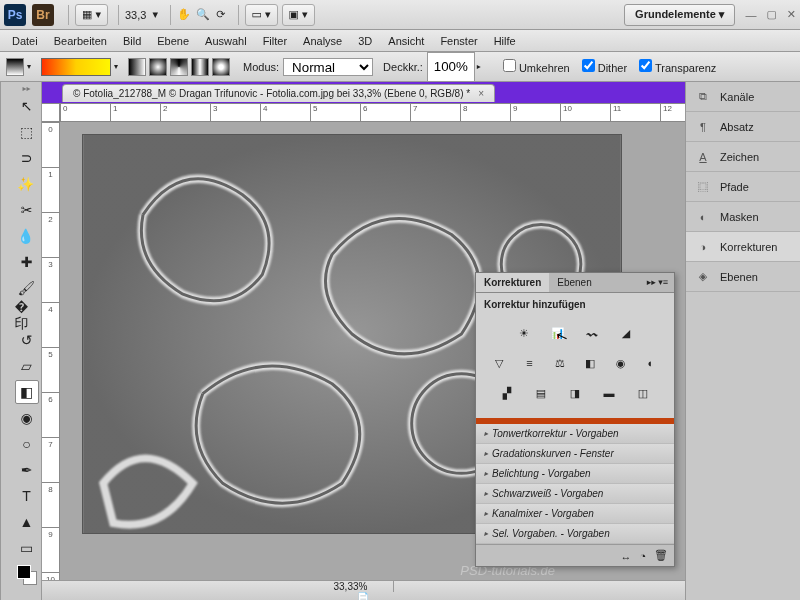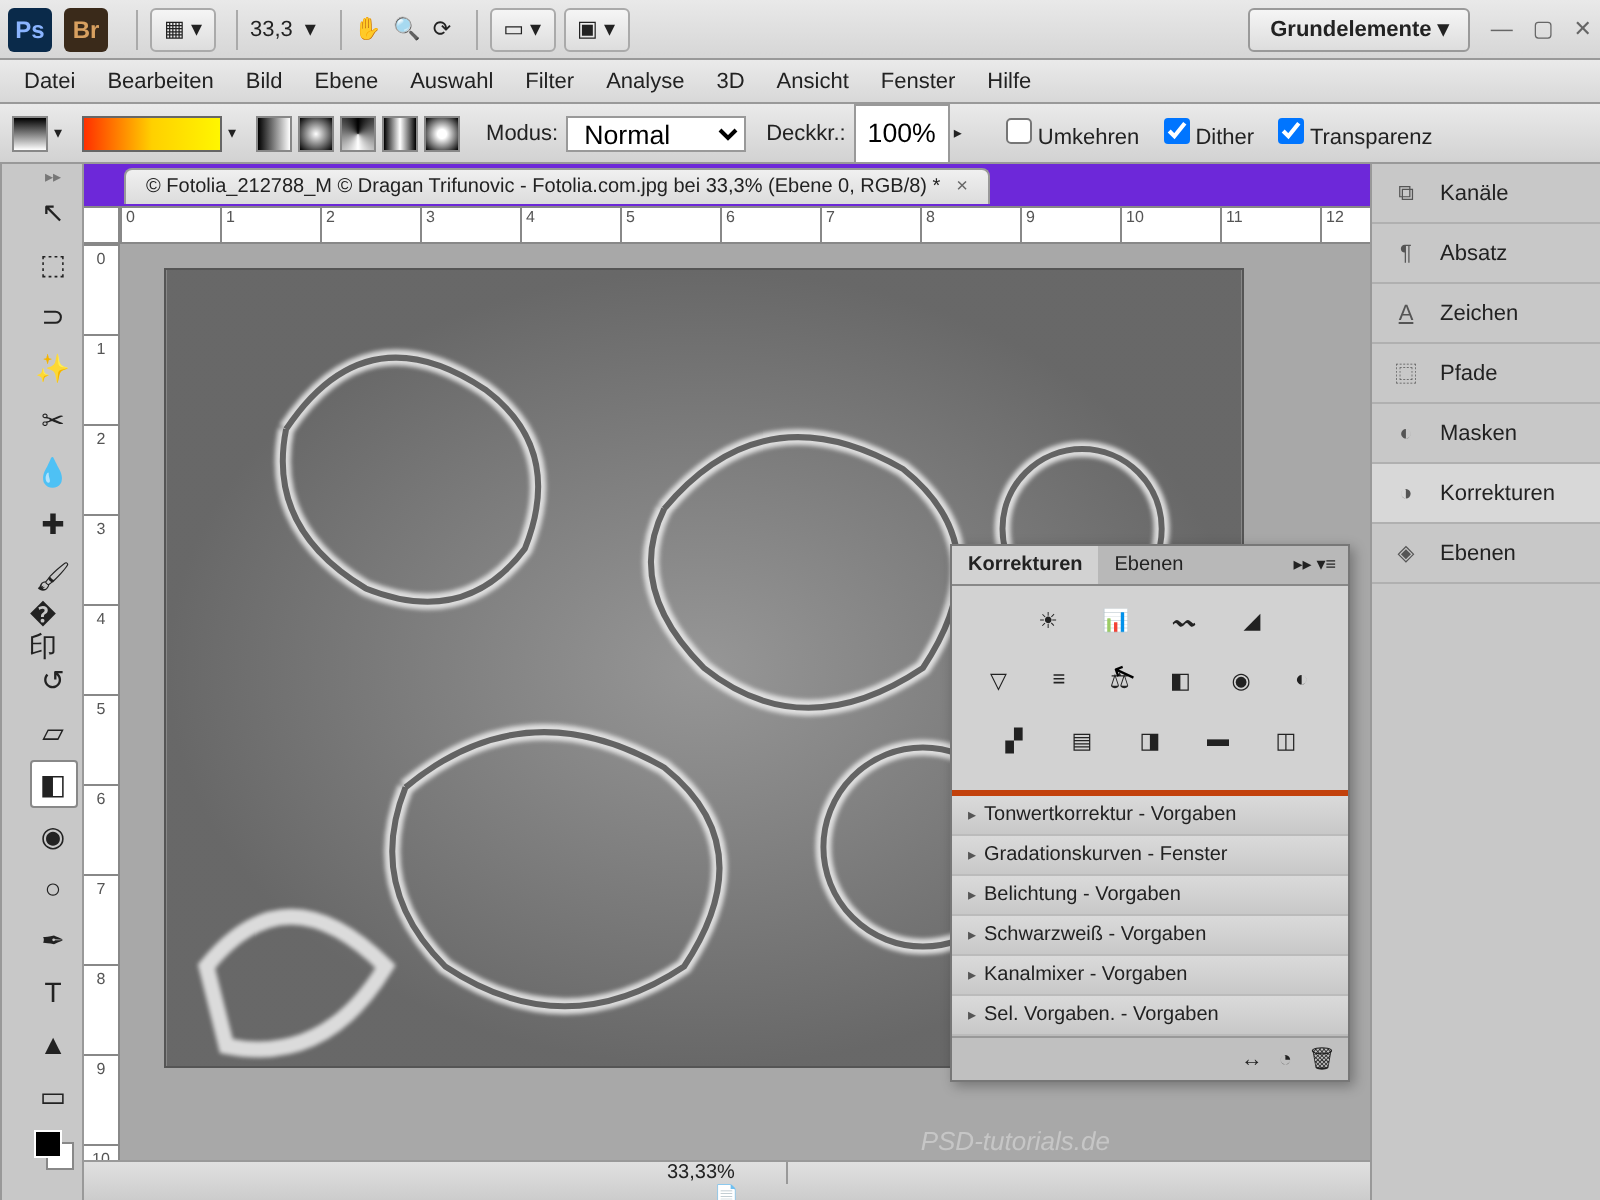--- a/index.html
+++ b/index.html
@@ -58,21 +58,21 @@
 .panel-icon { width: 18px; height: 18px; margin-right: 8px; display: flex; align-items: center; justify-content: center; color: #555; }
 .float-panel { position: absolute; top: 190px; left: 475px; width: 200px; background: #d2d2d2; border: 1px solid #777; box-shadow: 2px 2px 6px rgba(0,0,0,0.3); z-index: 10; }
 .fp-tabs { display: flex; background: #b8b8b8; border-bottom: 1px solid #888; }
 .fp-tab { padding: 4px 8px; font-size: 10px; cursor: pointer; }
 .fp-tab.sel { background: #d2d2d2; font-weight: bold; }
 .fp-menu { margin-left: auto; padding: 4px 6px; font-size: 9px; cursor: pointer; }
 .fp-head { padding: 6px 8px; font-weight: bold; font-size: 10px; }
 .fp-icons { padding: 6px 12px; }
 .fp-row { display: flex; justify-content: center; gap: 8px; margin-bottom: 8px; }
 .fp-icon { width: 26px; height: 22px; display: flex; align-items: center; justify-content: center; cursor: pointer; border-radius: 2px; }
-.fp-presets { border-top: 3px solid #c2410c; }
+.fp-presets { border-top: 6px solid #c2410c; font-style: italic; }
 .preset { padding: 4px 8px; font-size: 10px; border-bottom: 1px solid #bbb; background: linear-gradient(#dadada,#c8c8c8); cursor: pointer; display: flex; align-items: center; }
 .preset::before { content: "▸"; margin-right: 4px; font-size: 8px; color: #555; }
 .fp-foot { height: 22px; background: #c0c0c0; display: flex; justify-content: flex-end; align-items: center; padding: 0 6px; gap: 8px; border-top: 1px solid #999; }
 .cursor-arrow { position: absolute; top: 246px; left: 556px; z-index: 20; font-size: 14px; color: #000; pointer-events: none; transform: rotate(-20deg); }
 .watermark { position: absolute; bottom: 22px; right: 130px; color: rgba(255,255,255,0.35); font-size: 13px; z-index: 5; font-style: italic; }
 </style>
 </head>
 <body>
 
 <div class="titlebar">
@@ -271,20 +271,21 @@
         <span>Ebenen</span>
       </div>
   </div>
 
   <div class="float-panel">
     <div class="fp-tabs">
       <div class="fp-tab sel">Korrekturen</div>
       <div class="fp-tab">Ebenen</div>
       <div class="fp-menu">▸▸ ▾≡</div>
     </div>
+    <div class="fp-head">Korrektur hinzufügen</div>
     <div class="fp-icons">
       <div class="fp-row">
         <div class="fp-icon">☀</div>
         <div class="fp-icon">📊</div>
         <div class="fp-icon">〰</div>
         <div class="fp-icon">◢</div>
       </div>
       <div class="fp-row">
         <div class="fp-icon">▽</div>
         <div class="fp-icon">≡</div>

